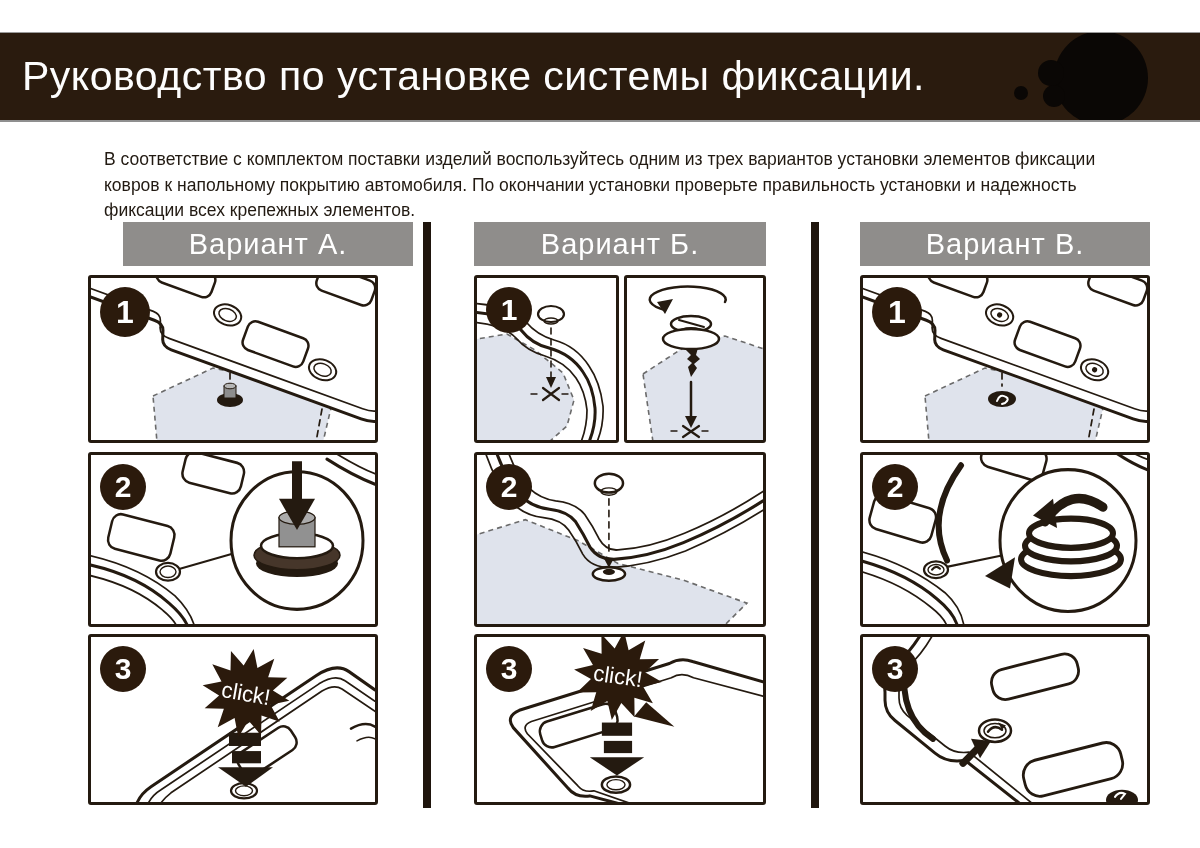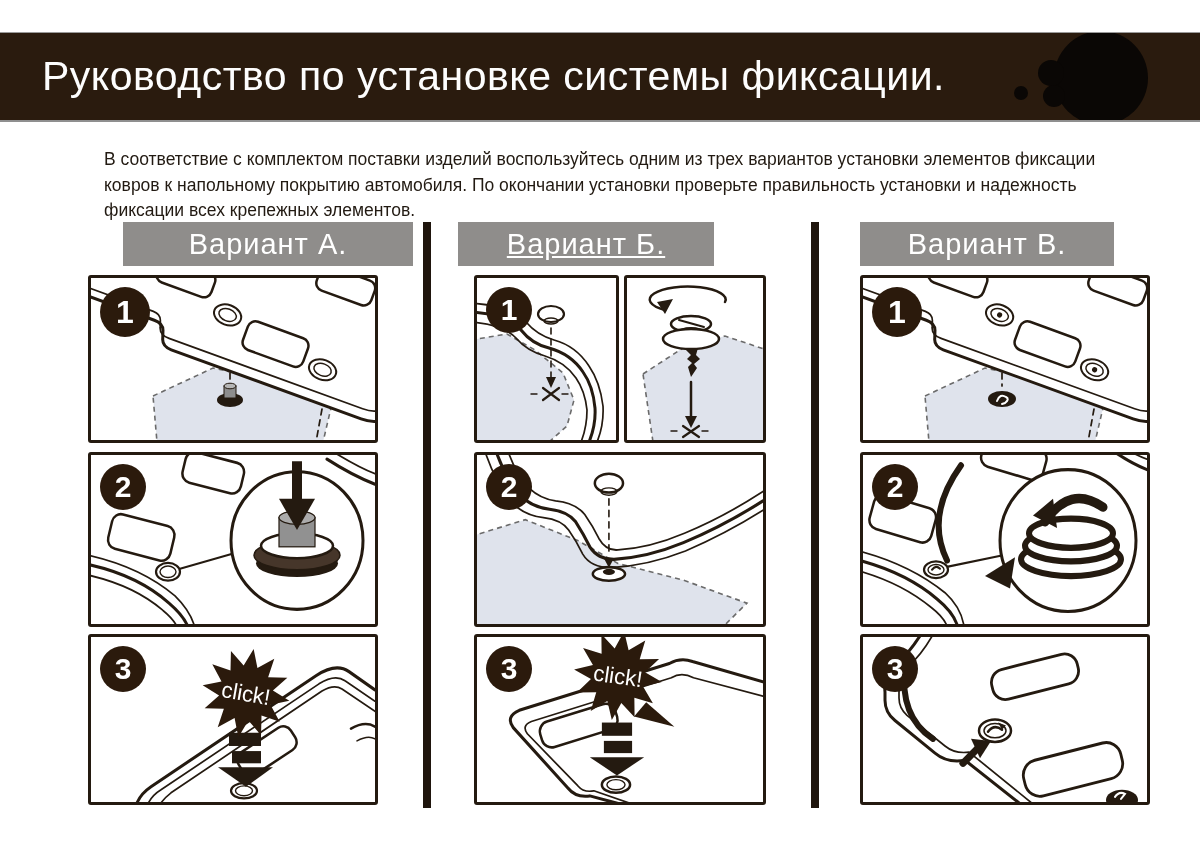--- a/index.html
+++ b/index.html
@@ -2,21 +2,21 @@
 <html><head>
 <meta charset="utf-8">
 <style>
   html,body{margin:0;padding:0;}
   body{font-family:"Liberation Sans", sans-serif;}
   .page{position:relative;width:1200px;height:848px;background:#ffffff;overflow:hidden;}
 
   
   .hdr{position:absolute;left:0;top:32px;width:1200px;height:90px;background:#2a1b0e;
        border-top:1px solid #9a9a9a;border-bottom:2px solid #8f8f8f;overflow:hidden;box-sizing:border-box;}
-  .hdr h1{margin:0;padding-left:42px;font-size:41px;font-weight:400;color:#fdfdfd;line-height:87px;letter-spacing:0.5px;white-space:nowrap;}
+  .hdr h1{margin:0;padding-left:22px;font-size:41px;font-weight:400;color:#fdfdfd;line-height:87px;letter-spacing:0.5px;white-space:nowrap;}
   .blob{position:absolute;right:0;top:0;width:360px;height:88px;}
 
   
   .intro{position:absolute;left:88px;top:131px;width:1055px;font-size:17.5px;line-height:25.5px;
          color:#221a12;white-space:pre-line;margin:16px;}
 
   
   .colhead{position:absolute;top:222px;height:44px;background:#8f8d8b;color:#ffffff;
            font-size:29px;text-align:center;line-height:44px;letter-spacing:1px;}
   .divider{position:absolute;top:222px;width:8px;height:586px;background:#1f150d;}
@@ -121,21 +121,21 @@
       <rect class="f" x="141" y="112" width="29" height="12"></rect>
       <polygon class="f" points="127,128 182,128 155,147"></polygon>
       <g transform="translate(155,55) rotate(10)">
         <polygon fill="#2b1a0c" points="0,-44 7,-26.1 22,-38.1 19.1,-19.1 38.1,-22 26.1,-7 44,0 26.1,7 38.1,22 19.1,19.1 22,38.1 7,26.1 0,44 -7,26.1 -22,38.1 -19.1,19.1 -38.1,22 -26.1,7 -44,0 -26.1,-7 -38.1,-22 -19.1,-19.1 -22,-38.1 -7,-26.1"></polygon>
         <text class="startxt" text-anchor="middle" y="8">click!</text>
       </g>
     </svg>
     <div class="badge">3</div>
   </div>
 
-  <div class="colhead" style="left:458px;width:256px;text-decoration:underline;">Вариант Б.</div>
+  <div class="colhead" style="left:474px;width:292px;">Вариант Б.</div>
 
   <div class="panel" style="left:474px;top:275px;width:145px;height:168px;">
     <svg viewBox="0 0 139 162" preserveAspectRatio="none">
       <path class="carpet" d="M-6,62 L30,56 L58,72 L86,95 L97,122 L90,148 L72,164 L-6,164 Z"></path>
       <path class="s" stroke-width="3" d="M-8,34 Q30,36 44,52 Q55,66 72,70 Q94,76 106,94 Q116,108 118,130 Q119,147 112,164"></path>
       <path class="s" stroke-width="1.7" d="M-8,44 Q26,46 39,60 Q50,73 68,78 Q88,84 99,100 Q108,113 110,132 Q110,149 104,164"></path>
       <path class="s" stroke-width="1.7" d="M-8,25 Q34,27 49,44 Q60,57 77,62 Q99,68 112,88 Q123,104 126,128 Q127,147 120,164"></path>
       <ellipse class="s w" stroke-width="2.2" cx="74" cy="36" rx="13" ry="8"></ellipse>
       <ellipse class="s" stroke-width="1.4" cx="74" cy="43" rx="7" ry="3"></ellipse>
       <line class="s dash" stroke-width="1.6" x1="74" y1="50" x2="74" y2="100"></line>
@@ -191,21 +191,21 @@
       <polygon fill="#2b1a0c" points="168,64 196,88 156,78"></polygon>
       <rect class="f" x="124" y="84" width="30" height="13"></rect>
       <rect class="f" x="126" y="102" width="28" height="12"></rect>
       <polygon class="f" points="112,118 166,118 139,136"></polygon>
       <ellipse class="s w" stroke-width="2.5" cx="138" cy="145" rx="14" ry="8"></ellipse>
       <ellipse class="s" stroke-width="1.4" cx="138" cy="145" rx="9" ry="5"></ellipse>
     </svg>
     <div class="badge">3</div>
   </div>
 
-  <div class="colhead" style="left:860px;width:254px;">Вариант В.</div>
+  <div class="colhead" style="left:860px;width:290px;">Вариант В.</div>
 
   <div class="panel" style="left:860px;top:275px;width:290px;height:168px;">
     <svg viewBox="0 0 284 162" preserveAspectRatio="none">
       <path class="carpet" d="M62,118 L122,90 L186,104 L240,130 L232,164 L66,164 Z"></path>
       <g transform="rotate(20)">
         <path class="s w" stroke-width="3" d="M-80,18 L74,18 Q84,18 86,26 L88,32 Q90,40 100,40 L302,40 Q330,40 330,12 L330,-220 L-80,-220 Z"></path>
         <path class="s" stroke-width="1.7" d="M-80,10 L70,10 Q78,10 80,17 L82,23 Q84,30 94,30 L300,30 Q322,30 322,12 L322,-220"></path>
         <rect class="s w" stroke-width="2.5" x="60" y="-46" width="58" height="26" rx="8"></rect>
         <rect class="s w" stroke-width="2.5" x="164" y="-16" width="64" height="30" rx="8"></rect>
         <rect class="s w" stroke-width="2.5" x="213" y="-93" width="58" height="26" rx="8"></rect>

